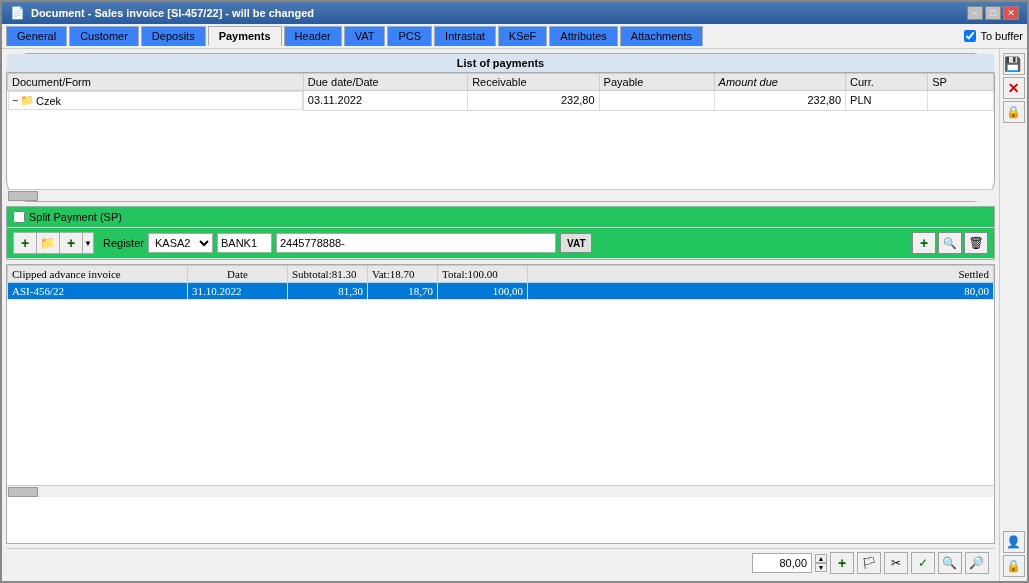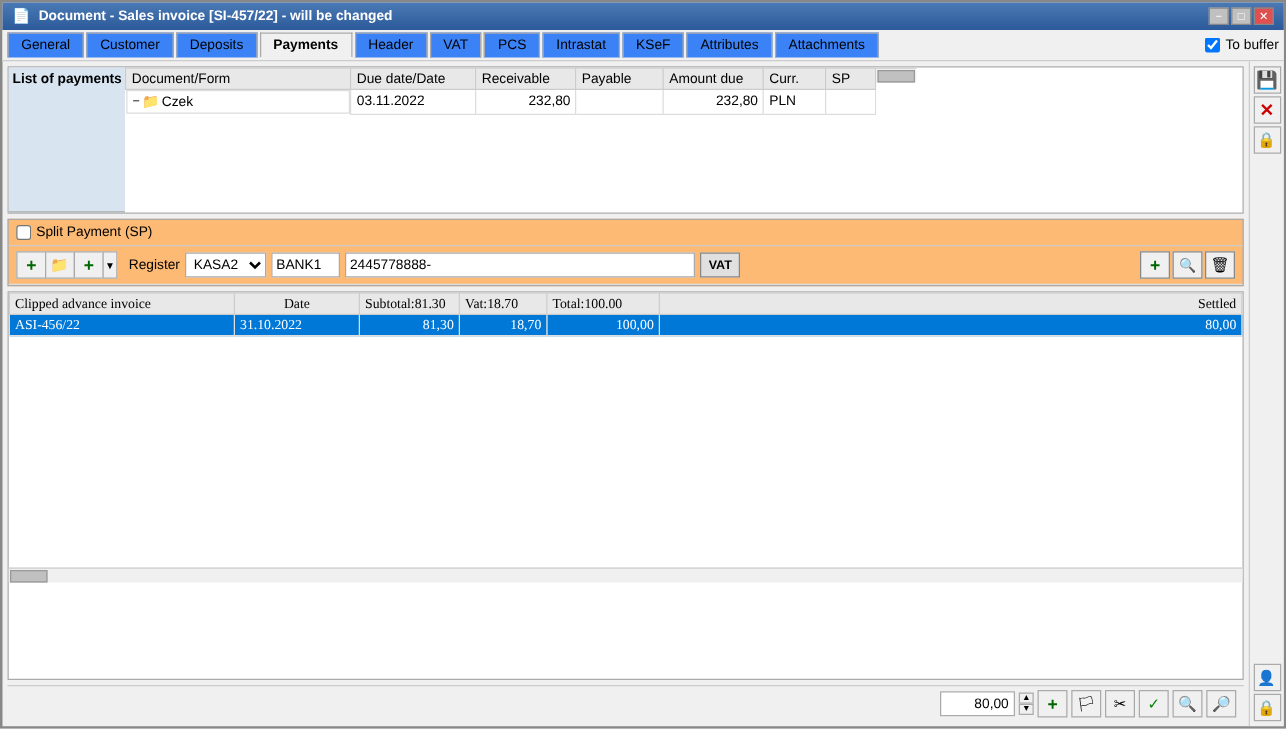--- a/index.html
+++ b/index.html
@@ -58,21 +58,21 @@
     .scrollbar-thumb { width: 30px; height: 10px; background: #c0c0c0; border: 1px solid #999; }
     
     .align-right { text-align: right; }
     
     input[type="checkbox"] { width: 12px; height: 12px; }
     
     .add-btn-green { background: #f0f0f0; border: 1px solid #888; color: #006600; font-size: 14px; font-weight: bold; cursor: pointer; width: 24px; height: 22px; display: flex; align-items: center; justify-content: center; }
     .search-btn { background: #f0f0f0; border: 1px solid #888; cursor: pointer; width: 24px; height: 22px; display: flex; align-items: center; justify-content: center; }
     .del-btn { background: #f0f0f0; border: 1px solid #888; cursor: pointer; width: 24px; height: 22px; display: flex; align-items: center; justify-content: center; }
     
-    .payment-section-wrap { display: flex; flex-direction: row; }
+    .payment-section-wrap { display: flex; flex-direction: column; border-radius: 23px; }
   </style>
 </head>
 <body>
 
 <div class="window">
 
   <div class="title-bar">
     <div style="display:flex;align-items:center;gap:6px;">
       <span style="font-size:12px;">📄</span>
       <span class="title-bar-text">Document - Sales invoice [SI-457/22]  - will be changed</span>
@@ -110,21 +110,21 @@
       <div class="section payment-section-wrap">
         <div class="section-header">List of payments</div>
         <div class="payment-table-wrap" style="height:116px; overflow-y:auto;">
           <table>
             <thead>
               <tr>
                 <th style="width:180px;">Document/Form</th>
                 <th style="width:100px;">Due date/Date</th>
                 <th style="width:80px;">Receivable</th>
                 <th style="width:70px;">Payable</th>
-                <th style="width:80px;">Amount due</th>
+                <th style="width:80px;font-style:italic;">Amount due</th>
                 <th style="width:50px;">Curr.</th>
                 <th style="width:40px;">SP</th>
               </tr>
             </thead>
             <tbody>
               <tr>
                 <td style="display:flex;align-items:center;gap:2px;">
                   <span style="font-size:10px;cursor:pointer;">−</span>
                   <span>📁</span>
                   <span>Czek</span>
@@ -137,21 +137,21 @@
                 <td></td>
               </tr>
             </tbody>
           </table>
         </div>
         <div class="scrollbar-h">
           <div class="scrollbar-thumb"></div>
         </div>
       </div>
 
-      <div style="border:1px solid #aaa; background:#fdba74;">
+      <div style="border:1px solid #aaa; background:#22c55e;">
         <div class="split-payment-row">
           <input type="checkbox" style="">
           <span>Split Payment (SP)</span>
         </div>
         <div class="payment-controls">
           <div class="btn-group">
             <div class="toolbar-btn">
               <span style="color:#006600;font-size:14px;font-weight:bold;">+</span>
             </div>
             <div class="toolbar-btn">

